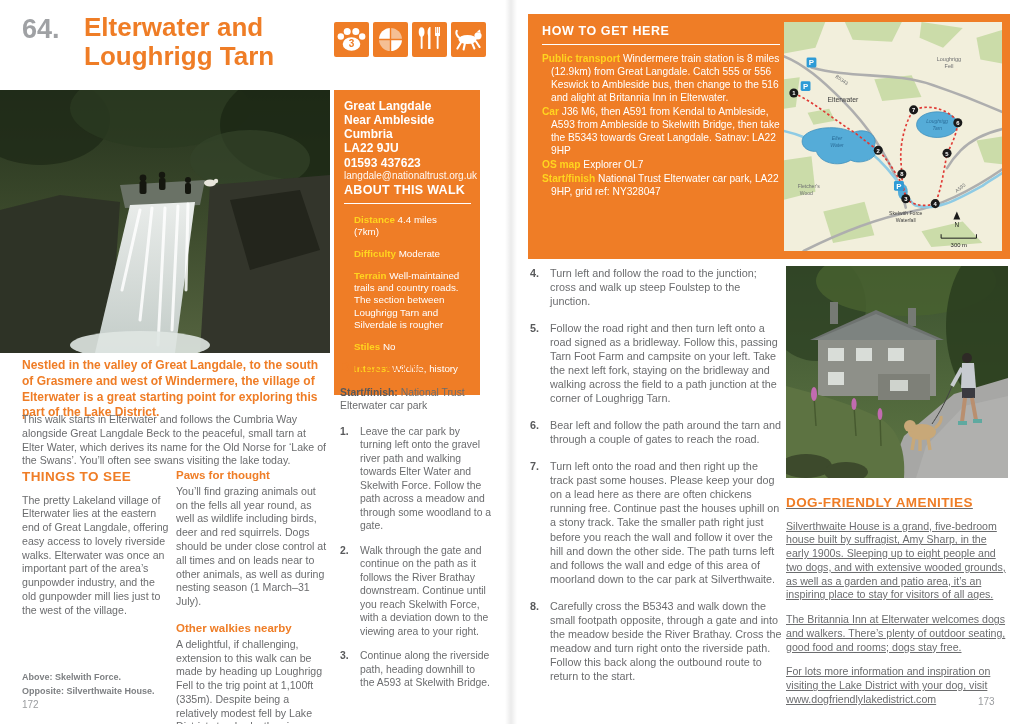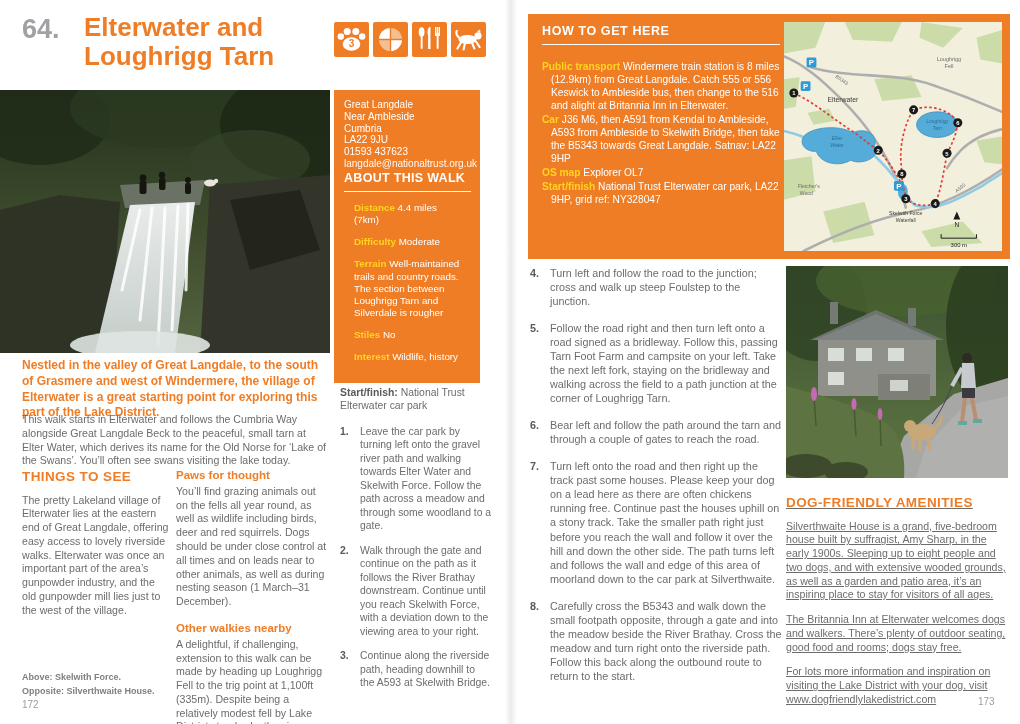--- a/index.html
+++ b/index.html
@@ -16,21 +16,21 @@
   .icon-row{left:334px;top:22px;display:flex;gap:4px;}
   .tile{width:35px;height:35px;background:#ef7d26;border-radius:2px;}
 
   
   .photo-left{left:0;top:90px;width:330px;height:263px;}
   
   .photo-right{left:786px;top:266px;width:222px;height:212px;}
 
   
   .info-box{left:334px;top:90px;width:146px;min-height:241px;background:#ef7d26;color:#fff;padding:9px 9px 10px 10px;}
-  .addr{font-size:10px;font-weight:normal;line-height:1.18;}
+  .addr{font-size:12px;font-weight:bold;line-height:1.18;}
   .email{font-size:10px;line-height:1.2;color:rgba(255,255,255,.95);}
   .about-h{font-size:12.5px;font-weight:bold;letter-spacing:.3px;margin-top:1px;padding-bottom:6px;border-bottom:1.6px solid #fff;margin-bottom:6px;}
   .detail{margin:10px;font-size:9.8px;line-height:1.24;color:#fff;}
   .yl{color:#ffd41f;font-weight:bold;}
 
   
   .intro{left:22px;top:358px;width:304px;font-size:12px;line-height:1.32;font-weight:bold;color:#ef7d26;}
   .body-par{left:22px;top:413px;width:306px;font-size:10.6px;line-height:1.3;}
   .sec-h{font-size:13.5px;font-weight:bold;letter-spacing:.4px;color:#ef7d26;margin:0 0 8px 0;}
   .sub-h{font-size:11.5px;font-weight:bold;color:#ef7d26;margin:0 0 2px 0;}
@@ -44,21 +44,21 @@
   .step-num{flex:0 0 20px;font-weight:bold;color:#58595b;}
   .step-text{flex:1;}
   .captions{left:22px;top:671px;font-size:9px;font-weight:bold;color:#7e8083;line-height:1.5;}
   .pagenum{font-size:10px;color:#9b9da0;}
   .pagenum-left{left:22px;top:699px;}
   .pagenum-right{left:978px;top:696px;}
 
   
   .get-here{left:528px;top:14px;width:482px;height:245px;background:#ef7d26;color:#fff;}
   .gh-text{position:absolute;left:14px;top:10px;width:238px;}
-  .gh-title{font-size:12.5px;font-weight:bold;letter-spacing:.6px;padding-bottom:6px;border-bottom:1.6px solid #fff;margin-bottom:16px;}
+  .gh-title{font-size:12.5px;font-weight:bold;letter-spacing:.6px;padding-bottom:6px;border-bottom:1.6px solid #fff;margin-bottom:8px;}
   .gh-item{margin:0 0 1px 0;font-size:10.2px;line-height:1.27;padding-left:9px;text-indent:-9px;}
   .map-inset{position:absolute;left:256px;top:8px;width:218px;height:229px;background:#f2efdc;}
 
   
   .steps-right{left:530px;top:266px;width:252px;font-size:10.8px;line-height:1.3;}
   .steps-right .step{margin-bottom:13px;}
   .dog-friendly{left:786px;top:494px;width:226px;font-size:10.6px;line-height:1.3;text-decoration:underline;}
   .dog-friendly p{margin:0 0 11px 0;}
 </style>
 </head>
@@ -174,21 +174,21 @@
   <div class="abs intro">Nestled in the valley of Great Langdale, to the south of Grasmere and west of Windermere, the village of Elterwater is a great starting point for exploring this part of the Lake District.</div>
   <div class="abs body-par">This walk starts in Elterwater and follows the Cumbria Way alongside Great Langdale Beck to the peaceful, small tarn at Elter Water, which derives its name for the Old Norse for ‘Lake of the Swans’. You’ll often see swans visiting the lake today.</div>
 
   <div class="abs col-things">
     <h3 class="sec-h">THINGS TO SEE</h3>
     <div>The pretty Lakeland village of Elterwater lies at the eastern end of Great Langdale, offering easy access to lovely riverside walks. Elterwater was once an important part of the area’s gunpowder industry, and the old gunpowder mill lies just to the west of the village.</div>
   </div>
 
   <div class="abs col-paws">
     <h4 class="sub-h">Paws for thought</h4>
-    <div>You’ll find grazing animals out on the fells all year round, as well as wildlife including birds, deer and red squirrels. Dogs should be under close control at all times and on leads near to other animals, as well as during nesting season (1 March–31 December).</div>
+    <div>You’ll find grazing animals out on the fells all year round, as well as wildlife including birds, deer and red squirrels. Dogs should be under close control at all times and on leads near to other animals, as well as during nesting season (1 March–31 July).</div>
     <div class="block2">
       <h4 class="sub-h">Other walkies nearby</h4>
       <div>A delightful, if challenging, extension to this walk can be made by heading up Loughrigg Fell to the trig point at 1,100ft (335m). Despite being a relatively modest fell by Lake District standards, the views from here are some of the best around.</div>
     </div>
   </div>
 
   <div class="abs col-directions">
     <h3 class="sec-h">DIRECTIONS</h3>
     <div class="startline"><b>Start/finish:</b> <span>National Trust Elterwater car park</span></div>
     <div class="step">

